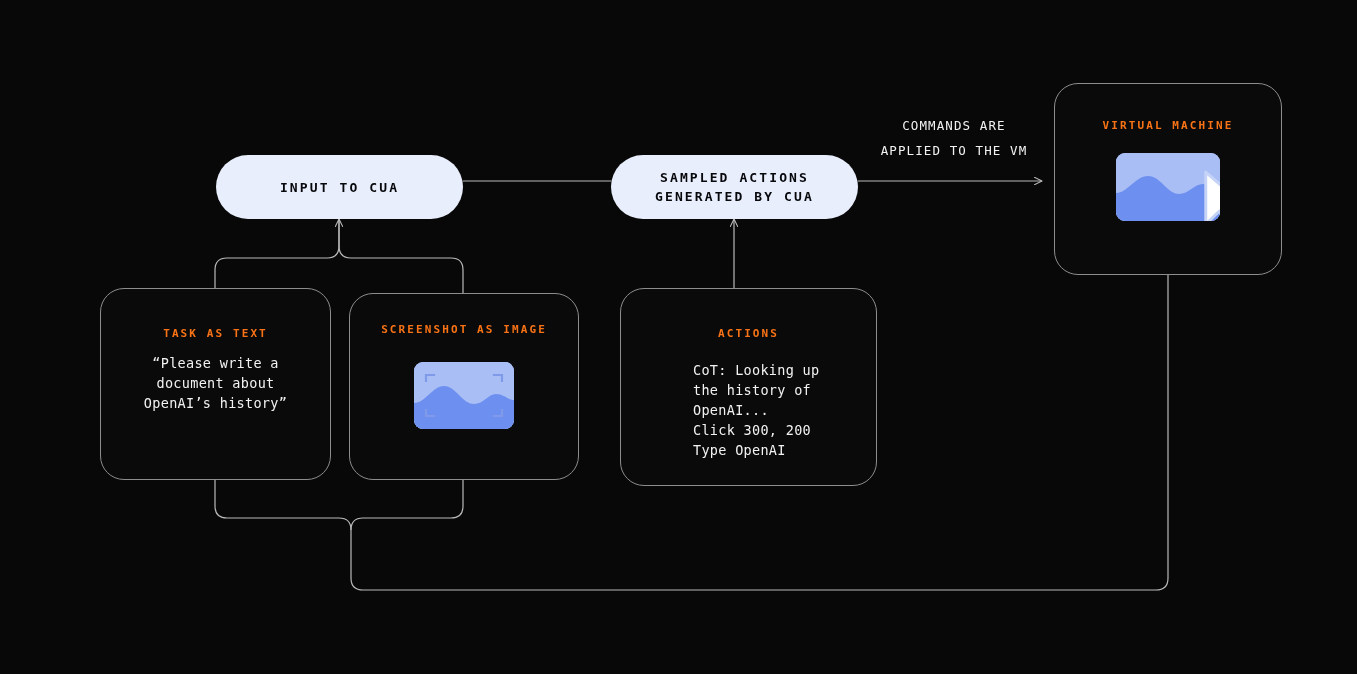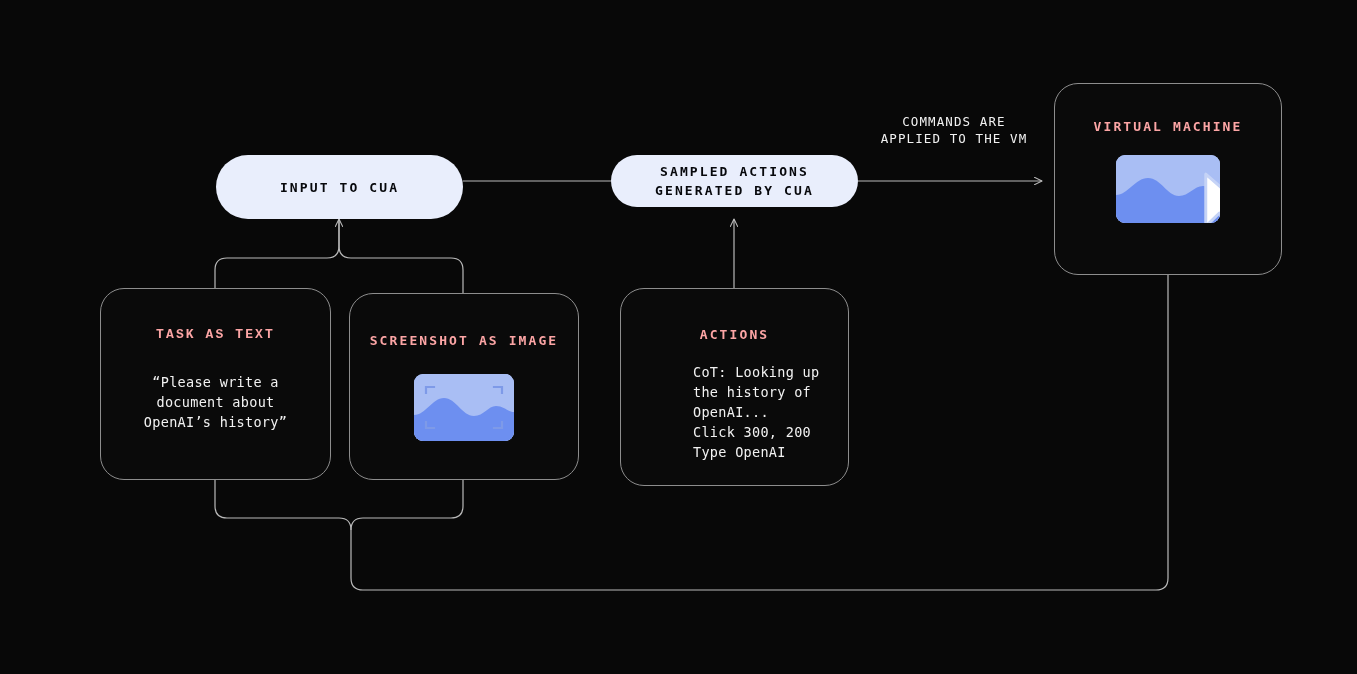--- a/index.html
+++ b/index.html
@@ -52,64 +52,64 @@
     position: absolute;
     background: #0a0a0a;
     border: 1px solid #8d8d8d;
     border-radius: 24px;
     box-sizing: border-box;
     display: flex;
     flex-direction: column;
     align-items: center;
   }
   .card-title {
-    color: #fca5a5;
+    color: #f97316;
     font-weight: 700;
-    font-size: 13px;
+    font-size: 11px;
     letter-spacing: 2.1px;
     white-space: nowrap;
   }
   .card-body {
     color: #f2f2f2;
     font-size: 13.5px;
     line-height: 20px;
     letter-spacing: 0.3px;
     white-space: pre-line;
   }
   .body-center { text-align: center; }
   .body-left   { text-align: left; align-self: flex-start; }
 
   
   #node-input-to-cua      { left: 216px;  top: 155px; width: 247px; height: 64px; }
-  #node-sampled-actions   { left: 611px;  top: 155px; width: 247px; height: 52px; }
+  #node-sampled-actions   { left: 611px;  top: 155px; width: 247px; height: 64px; }
 
   #card-task-as-text      { left: 100px;  top: 288px; width: 231px; height: 192px; }
-  #card-task-as-text .card-title { margin-top: 38px; font-family: Liberation Mono, monospace; }
-  #card-task-as-text .card-body  { margin-top: 30px; }
+  #card-task-as-text .card-title { margin-top: 38px; }
+  #card-task-as-text .card-body  { margin-top: 13px; }
 
   #card-screenshot-image  { left: 349px;  top: 293px; width: 230px; height: 187px; }
-  #card-screenshot-image .card-title { margin-top: 39px; }
-
-  #card-actions           { left: 620px;  top: 288px; width: 229px; height: 198px; }
+  #card-screenshot-image .card-title { margin-top: 29px; }
+
+  #card-actions           { left: 620px;  top: 288px; width: 257px; height: 198px; }
   #card-actions .card-title { margin-top: 38px; }
   #card-actions .card-body  { margin-top: 20px; margin-left: 72px; }
 
   #card-virtual-machine   { left: 1054px; top: 83px;  width: 228px; height: 192px; }
   #card-virtual-machine .card-title { margin-top: 35px; }
 
   
   #vm-caption {
     position: absolute;
     left: 859px;
     top: 113px;
     width: 190px;
     text-align: center;
     color: #f2f2f2;
     font-size: 12.5px;
-    line-height: 17px;
+    line-height: 25px;
     letter-spacing: 1.1px;
     white-space: pre-line;
   }
 
   
   .thumb {
     position: relative;
     border-radius: 9px;
     overflow: hidden;
     background: #a9bef4;

